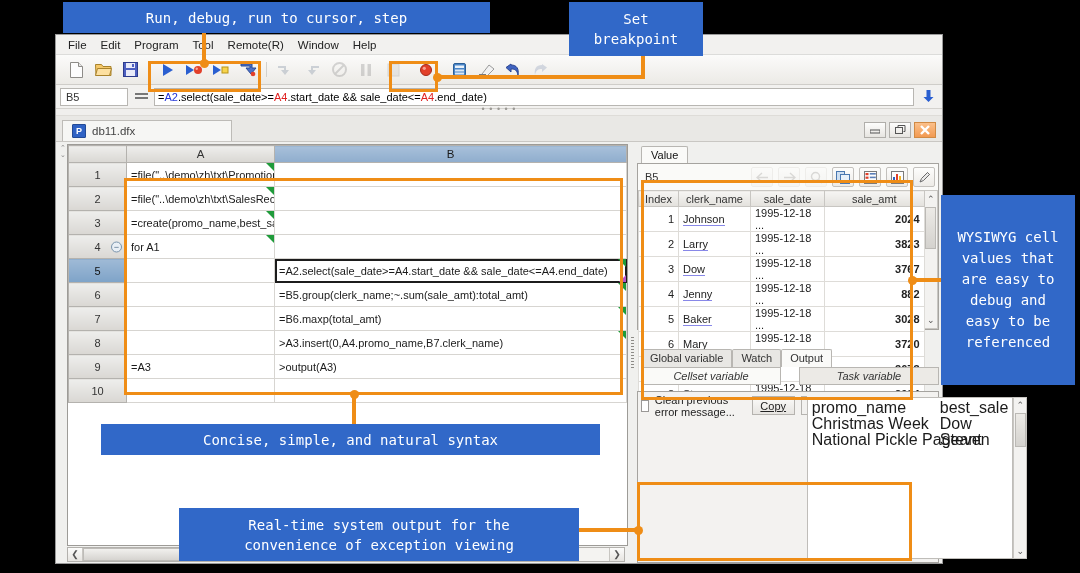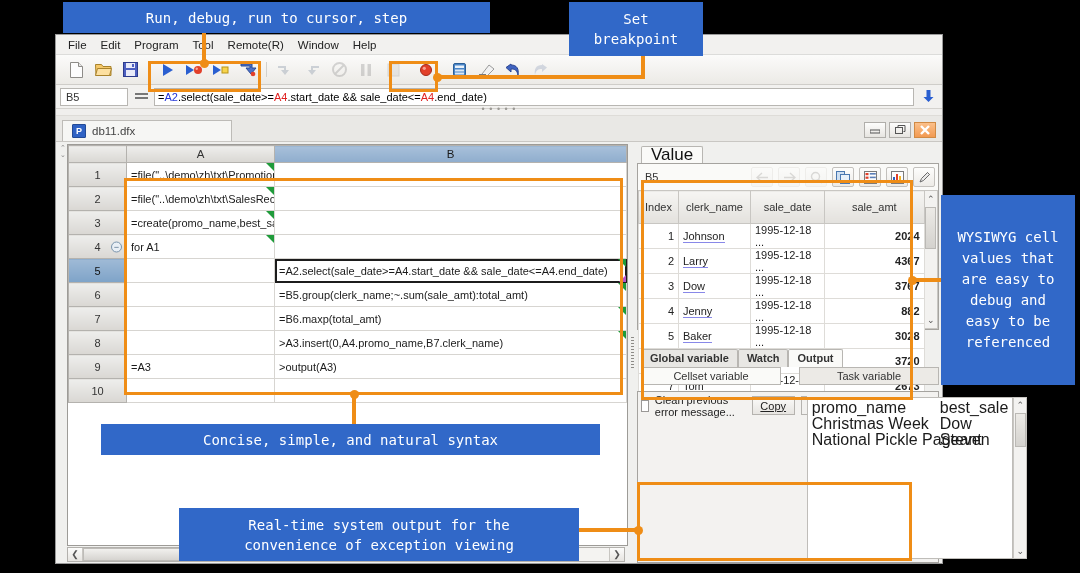--- a/index.html
+++ b/index.html
@@ -145,21 +145,21 @@
 
   
   .vsplit{ width:9px; background:#f0f0ee; display:flex; align-items:center; justify-content:center;}
   .vsplit .grip{ width:3px; height:32px;
     background-image:repeating-linear-gradient(#8d8b87 0 1px, transparent 1px 3px);}
 
   
   .rightpane{ flex:1; display:flex; flex-direction:column; min-width:0; padding:2px 3px 0 0;}
   .tabstrip{ height:19px; display:flex; align-items:flex-end; padding-left:4px;}
   .tab{
-    height:17px; padding:0 9px; font-size:17px; color:#333;
+    height:17px; padding:0 9px; font-size:11px; color:#333;
     background:#e8e7e4; border:1px solid #b8b6b2; border-bottom:none;
     display:flex; align-items:center; border-radius:2px 2px 0 0;
   }
   .tab.active{ background:#fafaf8; color:#111; }
   .valuepanel{
     flex:1; min-height:0; border:1px solid #a5a39f; background:#fafaf8;
     display:flex; flex-direction:column;
   }
   .valbar{ height:26px; display:flex; align-items:center; padding:0 3px; gap:3px; }
   .valref{ font-size:11px; color:#333; padding-left:4px; }
@@ -170,37 +170,37 @@
   }
   .vbtn.dis{ opacity:.35; border-color:#d8d6d2; }
   .valbar .spacer{ flex:1; }
 
   .valtablewrap{ flex:1; min-height:0; display:flex; }
   table.valt{ border-collapse:collapse; table-layout:fixed; width:100%; font-size:11px;}
   table.valt col.c1{ width:40px;}
   table.valt col.c2{ width:72px;}
   table.valt col.c3{ width:74px;}
   table.valt th{
-    height:33px; background:linear-gradient(#f6f5f3,#e3e1dd); border:1px solid #c8c6c2;
+    height:16px; background:linear-gradient(#f6f5f3,#e3e1dd); border:1px solid #c8c6c2;
     font-weight:normal; color:#333; font-size:11px;
   }
   table.valt td{ height:18.5px; border:1px solid #dedcd8; font-size:11px; padding:0 4px; color:#222; background:#fff;}
   td.tnum{ text-align:right; color:#444;}
   td.tamt{ text-align:right; color:#2a2ad8; font-weight:bold;}
   td.tname span{ color:#222; border-bottom:1px solid #8888e8; }
   td.tname.plain span{ border-bottom:none; }
   .valvsb{ width:14px; border:1px solid #c8c6c2; border-left:none; background:#f3f2f0;
            display:flex; flex-direction:column; align-items:center; font-size:9px; color:#555;}
   .valvsb .t{ height:15px; display:flex; align-items:center;}
   .valvsb .tm{ width:11px; height:42px; margin-top:1px; background:linear-gradient(#eceae6,#d4d2ce); border:1px solid #bbb9b5;}
   .valvsb .b{ margin-top:auto; height:15px; display:flex; align-items:center;}
 
   
-  .btabrow{ height:20px; display:flex; align-items:flex-end; padding-left:4px; margin-top:17px;font-weight:bold;}
-  .btabrow2{ height:24px; display:flex; padding-left:4px; gap:18px;}
+  .btabrow{ height:20px; display:flex; align-items:flex-end; padding-left:4px; margin-top:17px;}
+  .btabrow2{ height:24px; display:flex; padding-left:4px; gap:18px;font-style:italic;}
   .btab{ height:18px; padding:0 8px; font-size:11px; color:#333;
     border:1px solid #b8b6b2; border-bottom:none; background:#e8e7e4;
     display:flex; align-items:center; border-radius:2px 2px 0 0;}
   .btab.active{ background:#fafaf8;}
   .btab2{ flex:1; height:18px; font-size:11px; color:#333; border:1px solid #b8b6b2;
     background:#eceae6; display:flex; align-items:center; justify-content:center;}
   .btab2.active{ background:#fafaf8;}
 
   .outpanel{ flex:1; min-height:0; border:1px solid #a5a39f; background:#f3f2f0;
              display:flex; padding:3px;}
@@ -566,21 +566,21 @@
                 <tr>
                   <td class="tnum">1</td>
                   <td class="tname"><span>Johnson</span></td>
                   <td>1995-12-18 ...</td>
                   <td class="tamt">2024</td>
                 </tr>
                 <tr>
                   <td class="tnum">2</td>
                   <td class="tname"><span>Larry</span></td>
                   <td>1995-12-18 ...</td>
-                  <td class="tamt">4367</td>
+                  <td class="tamt">3823</td>
                 </tr>
                 <tr>
                   <td class="tnum">3</td>
                   <td class="tname"><span>Dow</span></td>
                   <td>1995-12-18 ...</td>
                   <td class="tamt">3767</td>
                 </tr>
                 <tr>
                   <td class="tnum">4</td>
                   <td class="tname"><span>Jenny</span></td>

